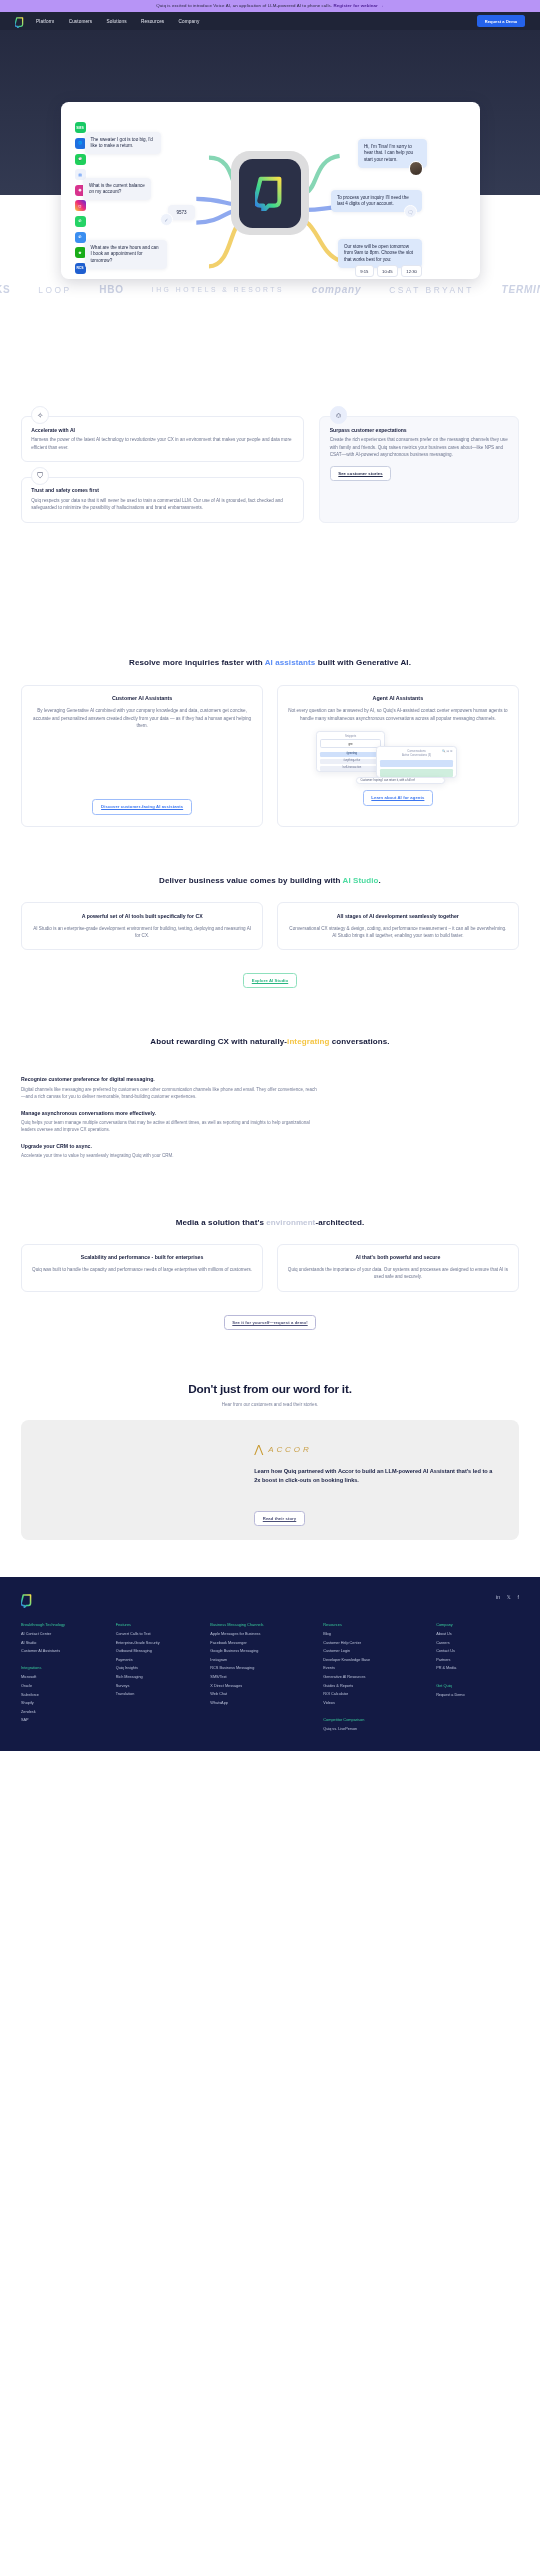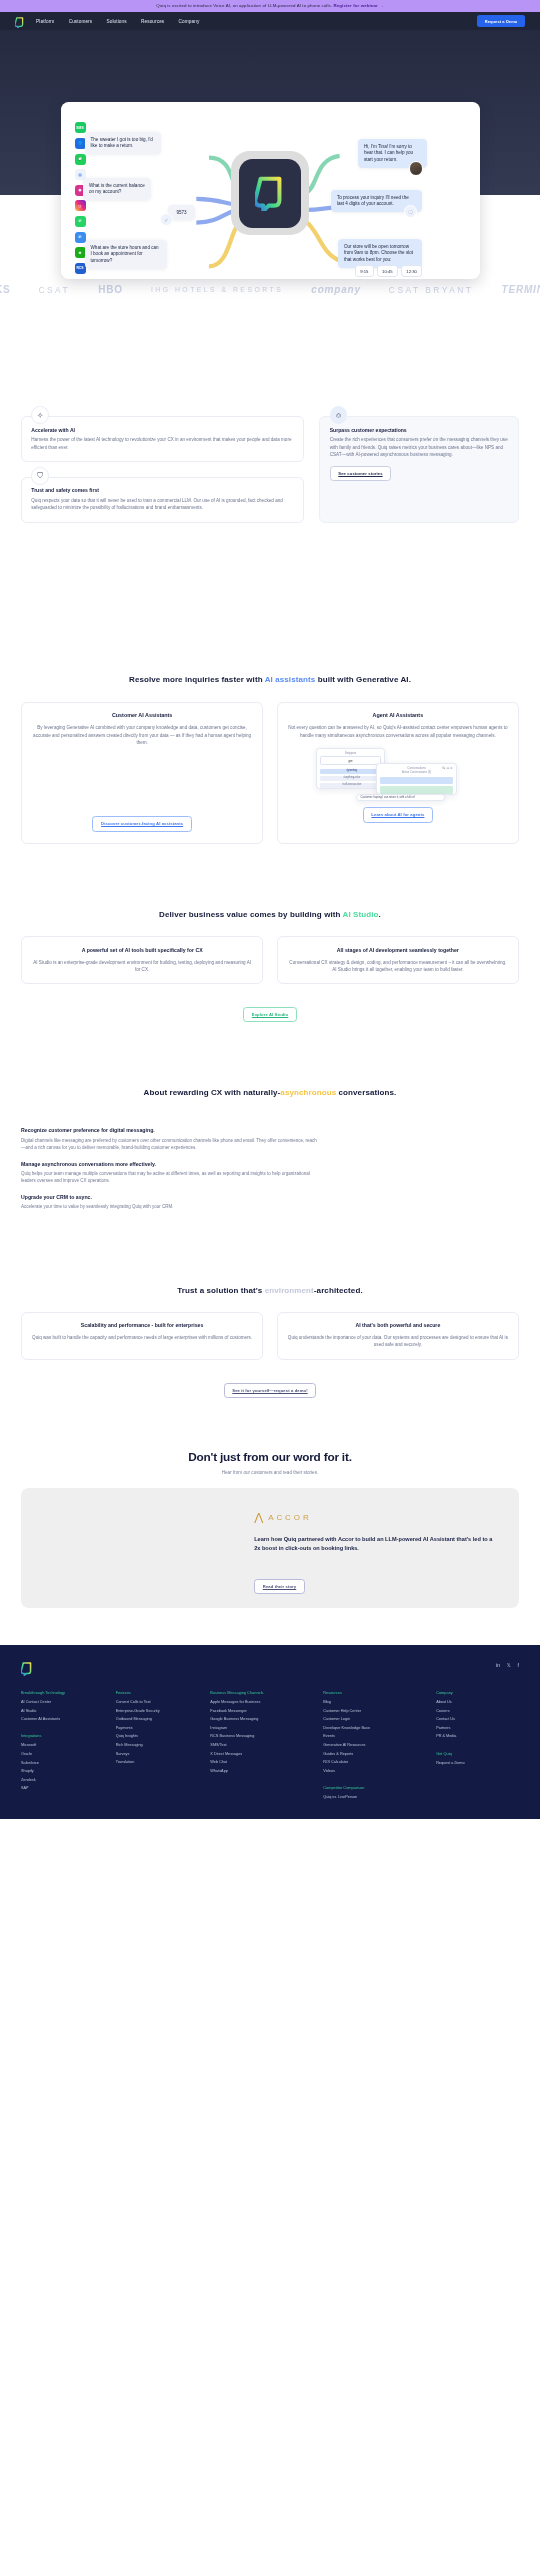--- a/index.html
+++ b/index.html
@@ -101,21 +101,21 @@
   }
 
   
   .logos {
     height: 51px; display:flex; align-items:center; justify-content:space-between;
     padding: 0 1.7px; background:#fff; margin-top: 69px;
   }
   .logo-item { color: #ccd2e4; font-size: 10px; font-weight: bold; letter-spacing: 0.8px; white-space: nowrap; }
   .logo-item.thin { font-weight: normal; letter-spacing: 2.5px; font-size: 8.4px; }
   .logo-item.ital { font-style: italic; }
-  .sec-title { text-align:center; font-size: 8px; font-weight: bold; letter-spacing:0.1px;margin-top:17px; }
+  .sec-title { text-align:center; font-size: 8px; font-weight: bold; letter-spacing:0.1px; }
   .sec-title .hl-blue { color:#5b8df6; }
   .sec-title .hl-green { color:#4ddba0; }
   .sec-title .hl-yellow { color:#f5c543; }
   .sec-title .hl-gray { color:#c3c8da; }
 
   
   .pillars { display:flex; gap: 15px; padding: 0 21px; }
   .pillars .left { flex: 1.42; display:flex; flex-direction:column; gap: 15px;}
   .pillars .right { flex: 1; }
   .card {
@@ -172,21 +172,21 @@
   .testi-head { text-align:center; font-size: 11.8px; font-weight:bold; letter-spacing:-0.2px;}
   .testi-sub { text-align:center; font-size:4.6px; color:#7b829c; margin-top: 5.9px; }
   .testi-card {
     margin: 13.5px 21px 0; background:#efefef; border-radius:7.6px;
     height: 120px; display:flex;
   }
   .testi-left { flex: 1; }
   .testi-right { flex: 1.05; padding: 23px 20px 0 0; }
   .accor { display:flex; align-items:center; gap:5px; margin-bottom:11px; }
   .accor-mark { font-size: 11px; color:#c8992f; }
-  .accor-word { font-size: 8px; letter-spacing: 2.9px; color:#caa14a; }
+  .accor-word { font-size: 8px; letter-spacing: 2.9px; color:#caa14a;font-style:italic; }
   .testi-quote { font-size: 5.6px; font-weight:bold; line-height:1.62; color:#1a2145; }
   .testi-btn { margin-top: 17.7px; }
 
   
   .footer { background:#131a44; margin-top: 37px; padding: 17px 21px 15px; }
   .footer-top { display:flex; align-items:flex-start; }
   .f-logo { width: 11.8px; height: 13.5px; }
   .f-social { margin-left:auto; display:flex; gap:6.8px; align-items:center; }
   .f-social span { color:#c5cbe2; font-size: 5px; }
   .f-cols { display:flex; gap: 11.8px; margin-top: 14.3px; }
@@ -286,21 +286,21 @@
     <div class="slot-row" style="left:294px;top:163px">
       <span class="slot">9:15</span>
       <span class="slot">10:45</span>
       <span class="slot">12:30</span>
     </div>
   </div>
 </div>
 
 <div class="logos">
   <span class="logo-item" style="margin-left:-6.8px">KS</span>
-  <span class="logo-item thin">CSAT</span>
+  <span class="logo-item thin">LOOP</span>
   <span class="logo-item">HBO</span>
   <span class="logo-item thin" style="font-size:6.8px">IHG HOTELS &amp; RESORTS</span>
   <span class="logo-item ital">company</span>
   <span class="logo-item thin">CSAT BRYANT</span>
   <span class="logo-item ital" style="margin-right:-10px">TERMINI</span>
 </div>
 
 <div style="height:101px"></div>
 <div class="pillars">
   <div class="left">
@@ -380,41 +380,41 @@
     <h4 style="font-size:5.2px">All stages of AI development seamlessly together</h4>
     <p>Conversational CX strategy &amp; design, coding, and performance measurement – it can all be overwhelming. AI Studio brings it all together, enabling your team to build faster.</p>
   </div>
 </div>
 <div class="btn-center" style="margin-top:15px">
   <a class="btn-outline btn-green" href="#">Explore AI Studio</a>
 </div>
 
 <div style="height:49px"></div>
 <div class="sec-title">
-  <span>About rewarding CX with naturally-</span><span class="hl-yellow">asynchronous</span><span> conversations.</span>
+  <span>About rewarding CX with naturally-</span><span class="hl-yellow">integrating</span><span> conversations.</span>
 </div>
 <div style="height:30px"></div>
 <div class="async-list">
   <div class="async-item">
     <h5>Recognize customer preference for digital messaging.</h5>
     <p>Digital channels like messaging are preferred by customers over other communication channels like phone and email. They offer convenience, reach—and a rich canvas for you to deliver memorable, brand-building customer experiences.</p>
   </div>
   <div class="async-item">
     <h5>Manage asynchronous conversations more effectively.</h5>
     <p>Quiq helps your team manage multiple conversations that may be active at different times, as well as reporting and insights to help organizational leaders oversee and improve CX operations.</p>
   </div>
   <div class="async-item">
     <h5>Upgrade your CRM to async.</h5>
     <p>Accelerate your time to value by seamlessly integrating Quiq with your CRM.</p>
   </div>
 </div>
 
 <div style="height:49px"></div>
 <div class="sec-title">
-  <span>Trust a solution that's </span><span class="hl-gray">environment</span><span>-architected.</span>
+  <span>Media a solution that's </span><span class="hl-gray">environment</span><span>-architected.</span>
 </div>
 <div style="height:17px"></div>
 <div class="two">
   <div class="card ctr">
     <h4 style="font-size:5.2px">Scalability and performance - built for enterprises</h4>
     <p>Quiq was built to handle the capacity and performance needs of large enterprises with millions of customers.</p>
   </div>
   <div class="card ctr">
     <h4 style="font-size:5.2px">AI that's both powerful and secure</h4>
     <p>Quiq understands the importance of your data. Our systems and processes are designed to ensure that AI is used safe and securely.</p>

